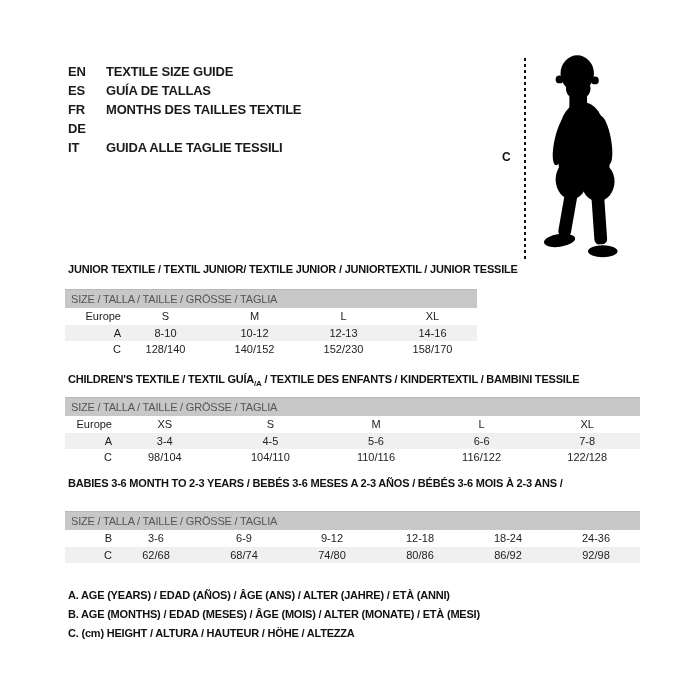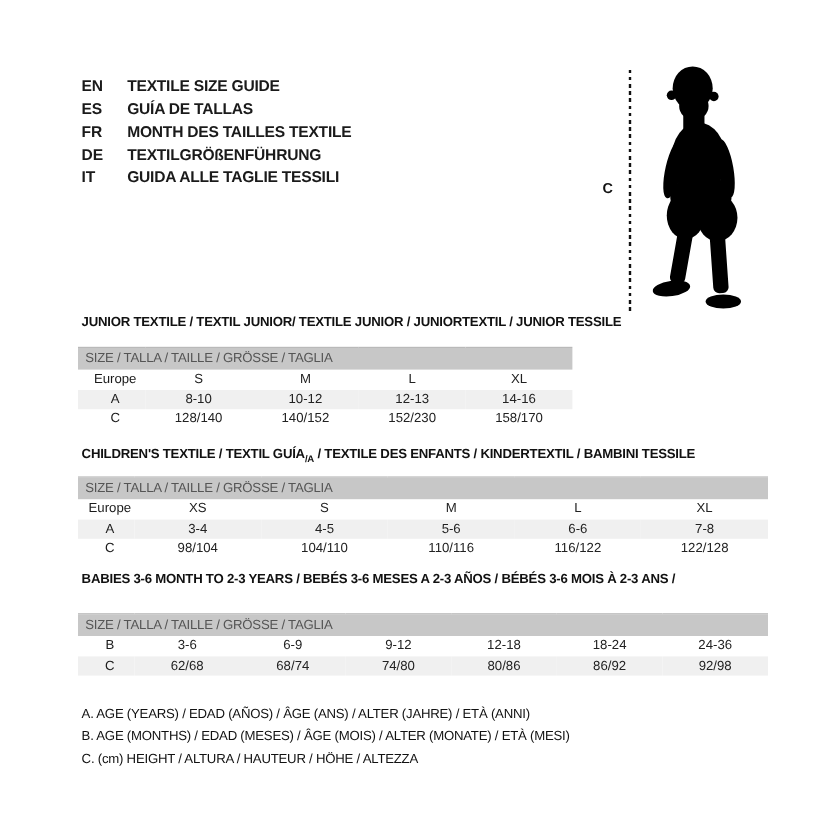--- a/index.html
+++ b/index.html
@@ -31,49 +31,48 @@
   
   .size-table{position:absolute;left:65px;border-collapse:collapse;table-layout:fixed;}
   .tbl1{top:289px;width:412px;}
   .tbl2{top:397px;width:575px;}
   .tbl3{top:511px;width:575px;}
   .size-table th{
     background:#c7c7c7;color:#555;font-weight:400;font-size:11px;text-align:left;
     height:16px;padding:1px 0 1px 6px;letter-spacing:-0.2px;border-top:1px solid #b9b9b9;
   }
   .size-table td{font-size:11px;height:16.5px;text-align:center;color:#222;padding:0;}
-  .size-table td:first-child{text-align:center;padding-left:6px;color:#1a1a1a;}
+  .size-table td:first-child{text-align:right;padding-left:6px;color:#1a1a1a;}
   .size-table tbody tr:nth-child(even){background:#f0f0f0;}
   col.lab1{width:56px;} col.lab2{width:47px;}
 
   
   .notes{position:absolute;left:68px;top:586px;}
-  .note-line{font-size:11px;font-weight:400;letter-spacing:-0.2px;line-height:19px;white-space:nowrap;color:#111;}
+  .note-line{font-size:11px;font-weight:700;letter-spacing:-0.2px;line-height:19px;white-space:nowrap;color:#111;}
 </style>
 </head>
 <body>
 
 <div class="page">
 
   <div class="lang-block">
     <div class="lang-row">
       <span class="lang-code">EN</span>
       <span class="lang-text">TEXTILE SIZE GUIDE</span>
     </div>
     <div class="lang-row">
       <span class="lang-code">ES</span>
       <span class="lang-text">GUÍA DE TALLAS</span>
     </div>
     <div class="lang-row">
       <span class="lang-code">FR</span>
-      <span class="lang-text">MONTH DES TAILLES TEXTILE</span>
+      <span class="lang-text">MONTHS DES TAILLES TEXTILE</span>
     </div>
     <div class="lang-row">
       <span class="lang-code">DE</span>
-      <span class="lang-text">TEXTILGRÖßENFÜHRUNG</span>
     </div>
     <div class="lang-row">
       <span class="lang-code">IT</span>
       <span class="lang-text">GUIDA ALLE TAGLIE TESSILI</span>
     </div>
   </div>
 
   <span class="measure-c">C</span>
   <div class="dash-line"></div>
 

